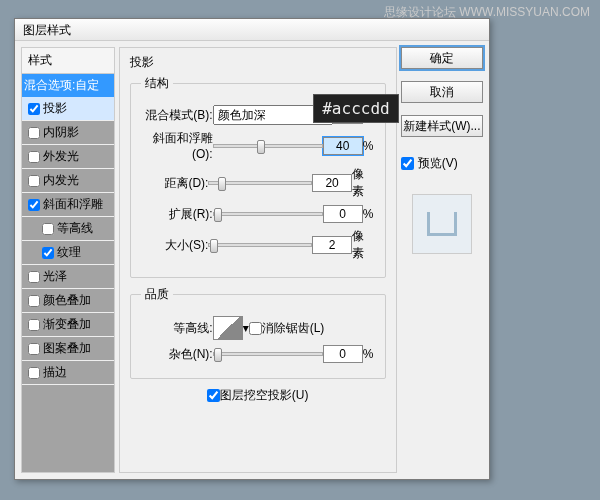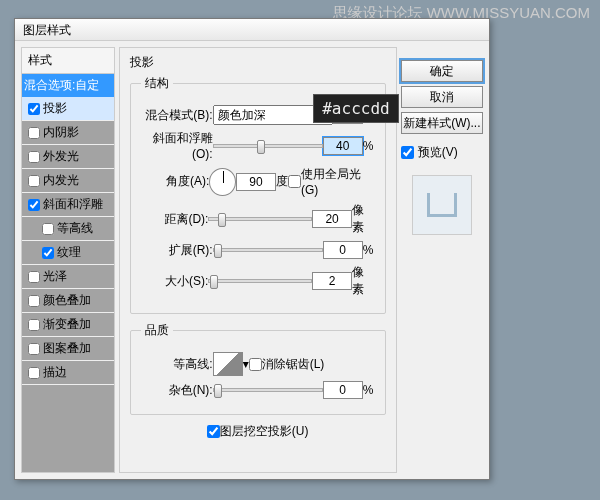--- a/index.html
+++ b/index.html
@@ -1,17 +1,17 @@
 <!DOCTYPE html>
 <html><head>
 <meta charset="utf-8">
 <style>
 * { box-sizing: border-box; margin: 0; padding: 0; }
 body { font-family: "Microsoft YaHei", SimSun, sans-serif; font-size: 12px; background: #8a9ba8; width: 600px; height: 500px; position: relative; overflow: hidden; }
-.watermark { position: absolute; top: 4px; right: 10px; color: #ccc; font-size: 15px; }
+.watermark { position: absolute; top: 4px; right: 10px; color: #ccc; font-size: 12px; }
 .dialog { position: absolute; top: 18px; left: 14px; width: 476px; height: 462px; background: #f0f0f0; border: 1px solid #7a7a7a; box-shadow: 2px 2px 6px rgba(0,0,0,0.3); }
 .titlebar { height: 22px; background: linear-gradient(#fdfdfd,#e8e8e8); border-bottom: 1px solid #ccc; padding: 3px 8px; font-size: 12px; }
 .content { display: flex; padding: 6px; gap: 4px; height: calc(100% - 22px); }
 .sidebar { width: 100px; border: 1px solid #ccc; background: #a3a3a3; display: flex; flex-direction: column; }
 .sidebar-header { background: #f5f5f5; border-bottom: 1px solid #ccc; padding: 4px 6px; font-size: 12px; }
 .sidebar-blend { background: #3399ff; color: #fff; padding: 3px 2px; font-size: 12px; }
 .sidebar-item { padding: 3px 4px 3px 6px; display: flex; align-items: center; gap: 3px; border-bottom: 1px solid #eee; }
 .sidebar-item.active { background: #d4e8ff; }
 .sidebar-item.indent { padding-left: 20px; }
 .sidebar-item input[type=checkbox] { width: 12px; height: 12px; }
@@ -24,21 +24,21 @@
 .row select { width: 120px; height: 20px; font-size: 12px; }
 .swatch { width: 30px; height: 18px; border: 1px solid #888; background: #acccdd; cursor: pointer; }
 .tooltip { position: absolute; top: 46px; right: -3px; background: #222; color: #eee; padding: 4px 8px; font-family: monospace; font-size: 16px; border: 1px solid #555; }
 .slider { width: 110px; height: 4px; background: #ddd; border: 1px solid #aaa; position: relative; }
 .slider .thumb { position: absolute; top: -5px; width: 8px; height: 14px; background: linear-gradient(#fff,#ccc); border: 1px solid #888; border-radius: 2px; }
 .numbox { width: 40px; height: 18px; border: 1px solid #888; background: #fff; text-align: center; font-size: 12px; padding: 1px 2px; }
 .numbox.hl { background: #cde8ff; outline: 1px solid #3399ff; }
 .angle { width: 28px; height: 28px; border: 1px solid #888; border-radius: 50%; background: #fff; position: relative; }
 .angle .needle { position: absolute; left: 13px; top: 2px; width: 1px; height: 12px; background: #000; }
 .contour { width: 30px; height: 24px; border: 1px solid #888; background: linear-gradient(135deg,#fff 50%,#888 50%); }
-.rightcol { width: 88px; display: flex; flex-direction: column; gap: 4px; margin-top: 13px; }
+.rightcol { width: 88px; display: flex; flex-direction: column; gap: 12px; }
 .btn { height: 22px; border: 1px solid #888; background: linear-gradient(#fdfdfd,#e5e5e5); font-size: 12px; cursor: pointer; }
 .btn.primary { outline: 2px solid #5aa0e0; }
 .preview-row { display: flex; align-items: center; gap: 4px; margin-top: 6px; }
 .preview-box { width: 60px; height: 60px; border: 1px solid #ccc; background: #e8eef3; margin: 10px auto 0; display: flex; align-items: center; justify-content: center; }
 .preview-glyph { width: 30px; height: 24px; border: 3px solid #9db8cc; border-top: none; }
 .unit { font-size: 12px; }
 </style>
 </head>
 <body>
 
@@ -115,30 +115,20 @@
         <div class="tooltip">#acccdd</div>
         <div class="row">
           <label>斜面和浮雕(O):</label>
           <div class="slider">
               <div class="thumb" style="left:40%"></div>
             </div>
           <input class="numbox hl" value="40" style="">
           <span class="unit">%</span>
         </div>
         <div class="row">
-          <label>角度(A):</label>
-          <div class="angle">
-              <div class="needle"></div>
-            </div>
-          <input class="numbox" value="90" style="">
-          <span class="unit">度</span>
-          <input type="checkbox" style="">
-          <span>使用全局光(G)</span>
-        </div>
-        <div class="row">
           <label>距离(D):</label>
           <div class="slider">
               <div class="thumb" style="left:8%"></div>
             </div>
           <input class="numbox" value="20" style="">
           <span class="unit">像素</span>
         </div>
         <div class="row">
           <label>扩展(R):</label>
           <div class="slider">

